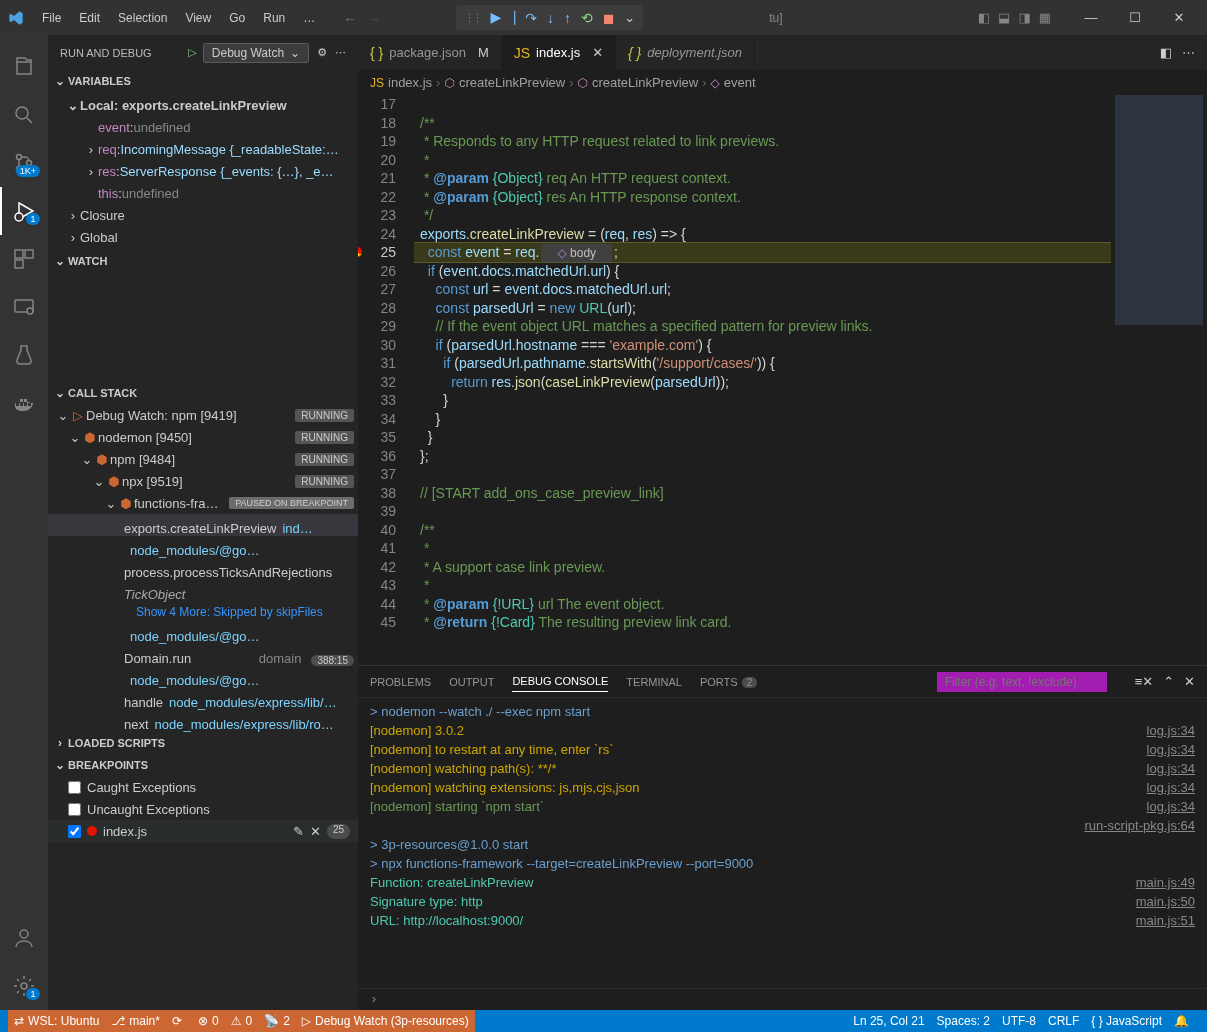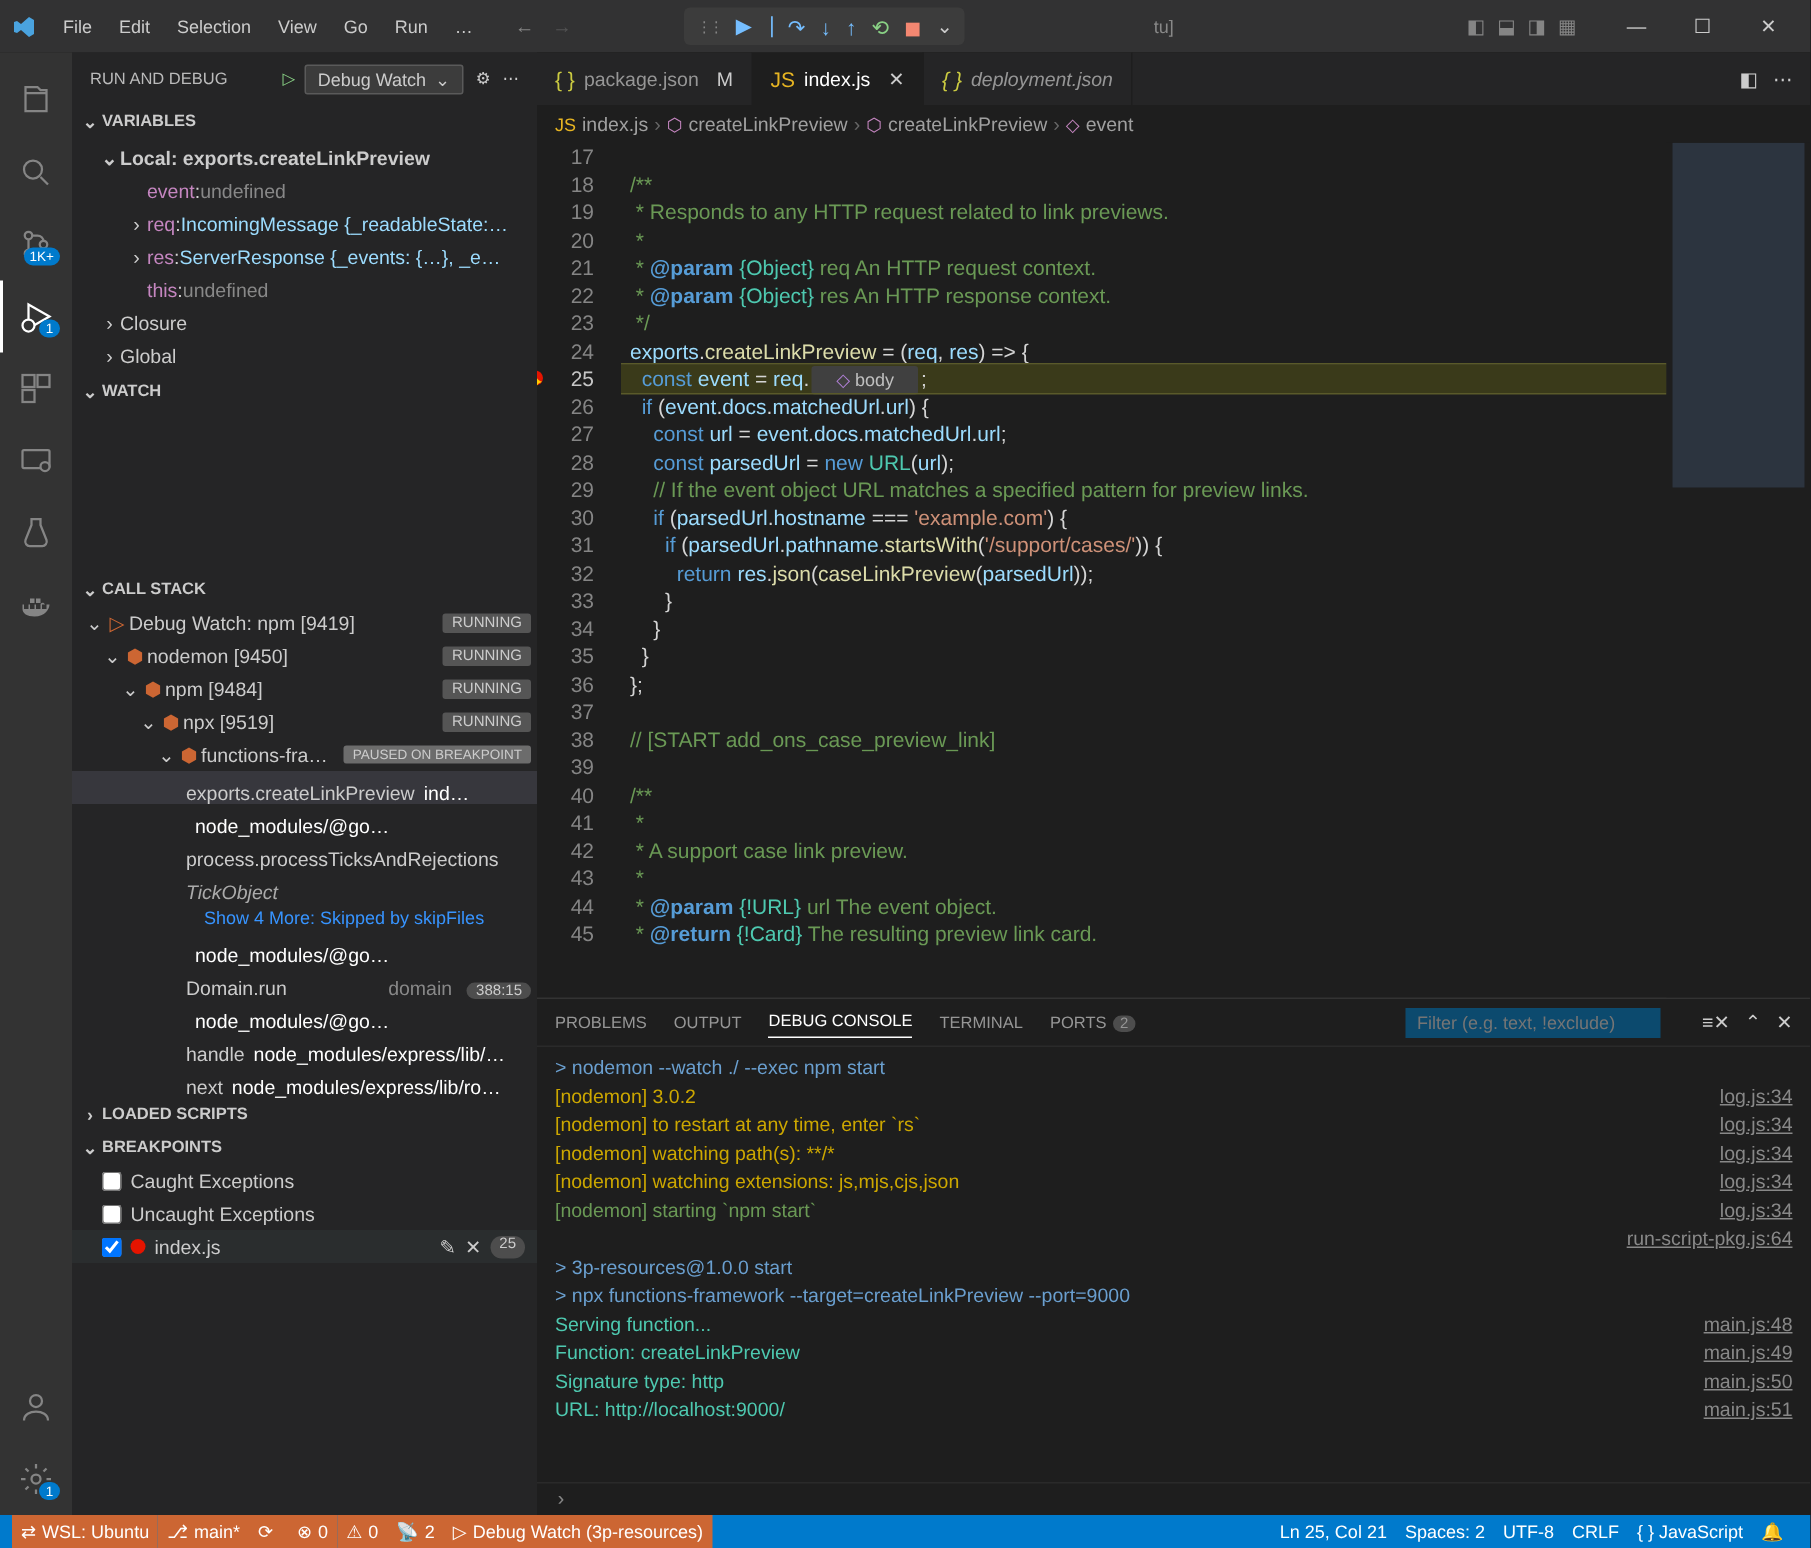--- a/index.html
+++ b/index.html
@@ -54,21 +54,21 @@
 .tree .node.localhdr { color: #ccc; font-weight: 600; }
 
 .callstack .csrow { display: flex; align-items: center; height: 22px; padding: 0 4px 0 8px; font-size: 13px; white-space: nowrap; overflow: hidden; }
 .callstack .csrow .chev { width: 14px; text-align: center; }
 .callstack .csrow .bug { width: 16px; text-align: center; color: #cc6633; }
 .callstack .csrow .name { flex: 1; overflow: hidden; text-overflow: ellipsis; }
 .callstack .csrow .status { background: #555; color: #ccc; padding: 1px 6px; border-radius: 2px; font-size: 10px; margin-left: 4px; }
 .callstack .csrow .status.paused { background: #6c6c6c; font-size: 9px; }
 .callstack .frame { padding-left: 28px; display: flex; height: 22px; align-items: flex-end; font-size: 13px; }
 .callstack .frame .fname { color: #ccc; }
-.callstack .frame .floc { color: #ffffff; margin-left: 6px; overflow: hidden; text-overflow: ellipsis; flex: 1; }
+.callstack .frame .floc { color: #7dd3fc; margin-left: 6px; overflow: hidden; text-overflow: ellipsis; flex: 1; }
 .callstack .frame .floc-right { color: #888; margin-left: auto; margin-right: 6px; }
 .callstack .frame .badge { background: #4d4d4d; color: #ccc; border-radius: 10px; padding: 0 6px; font-size: 10px; margin-left: 4px; margin-right: 4px; }
 .callstack .frame.italic .fname { font-style: italic; color: #aaa; }
 .callstack .skiplink { color: #3794ff; padding-left: 40px; font-size: 12px; height: 20px; display: flex; align-items: center; }
 .callstack .frame.selected { background: #37373d; }
 
 .breakpoints .bprow { display: flex; align-items: center; height: 22px; padding-left: 20px; gap: 6px; }
 .breakpoints .bprow input { margin: 0; }
 .breakpoints .bprow .dot { width: 10px; height: 10px; background: #e51400; border-radius: 50%; }
 .breakpoints .bprow .actions { margin-left: auto; display: flex; gap: 6px; padding-right: 8px; color: #ccc; }
@@ -116,21 +116,21 @@
 
 .minimap { width: 96px; background: #1e1e1e; position: relative; overflow: hidden; }
 .minimap .mm-bar { position: absolute; left: 4px; right: 4px; background: rgba(130,180,255,0.15); }
 
 
 .panel { height: 345px; background: #1e1e1e; border-top: 1px solid #333; display: flex; flex-direction: column; }
 .panel .ptabs { height: 32px; display: flex; align-items: center; padding: 0 12px; gap: 18px; border-bottom: 1px solid #2a2a2a; }
 .panel .ptab { font-size: 11px; color: #969696; cursor: pointer; padding: 4px 0; }
 .panel .ptab.active { color: #fff; border-bottom: 1px solid #fff; }
 .panel .ptab .pbadge { background: #4d4d4d; border-radius: 10px; padding: 0 5px; font-size: 10px; margin-left: 4px; }
-.panel .filter { margin-left: auto; background: #0c4a6e; border: none; color: #ccc; padding: 3px 8px; font-size: 12px; width: 170px; }
+.panel .filter { margin-left: auto; background: #a21caf; border: none; color: #ccc; padding: 3px 8px; font-size: 12px; width: 170px; }
 .panel .picons { display: flex; gap: 10px; margin-left: 10px; color: #ccc; }
 .panel .pbody { flex: 1; overflow: hidden; padding: 4px 12px; font-size: 13px; line-height: 19px; }
 .panel .pbody .row { display: flex; }
 .panel .pbody .row .txt { flex: 1; white-space: pre; }
 .panel .pbody .row .src { color: #888; text-decoration: underline; margin-left: 0; }
 .c-console-blue { color: #6a9fcf; }
 .c-console-yellow { color: #cca700; }
 .c-console-green { color: #6a9955; }
 .c-console-cyan { color: #4ec9b0; }
 .panel .prompt { height: 22px; display: flex; align-items: center; padding: 0 12px; color: #858585; border-top: 1px solid #2a2a2a; }
@@ -568,24 +568,20 @@
           <div class="row">
             <span class="txt c-console-blue">&gt; 3p-resources@1.0.0 start</span>
           </div>
           <div class="row">
             <span class="txt c-console-blue">&gt; npx functions-framework --target=createLinkPreview --port=9000</span>
           </div>
           <div class="row">
             <span class="txt "></span>
           </div>
           <div class="row">
-            <span class="txt c-console-cyan">Serving function...</span>
-            <span class="src">main.js:48</span>
-          </div>
-          <div class="row">
             <span class="txt c-console-cyan">Function: createLinkPreview</span>
             <span class="src">main.js:49</span>
           </div>
           <div class="row">
             <span class="txt c-console-cyan">Signature type: http</span>
             <span class="src">main.js:50</span>
           </div>
           <div class="row">
             <span class="txt c-console-cyan">URL: http://localhost:9000/</span>
             <span class="src">main.js:51</span>

